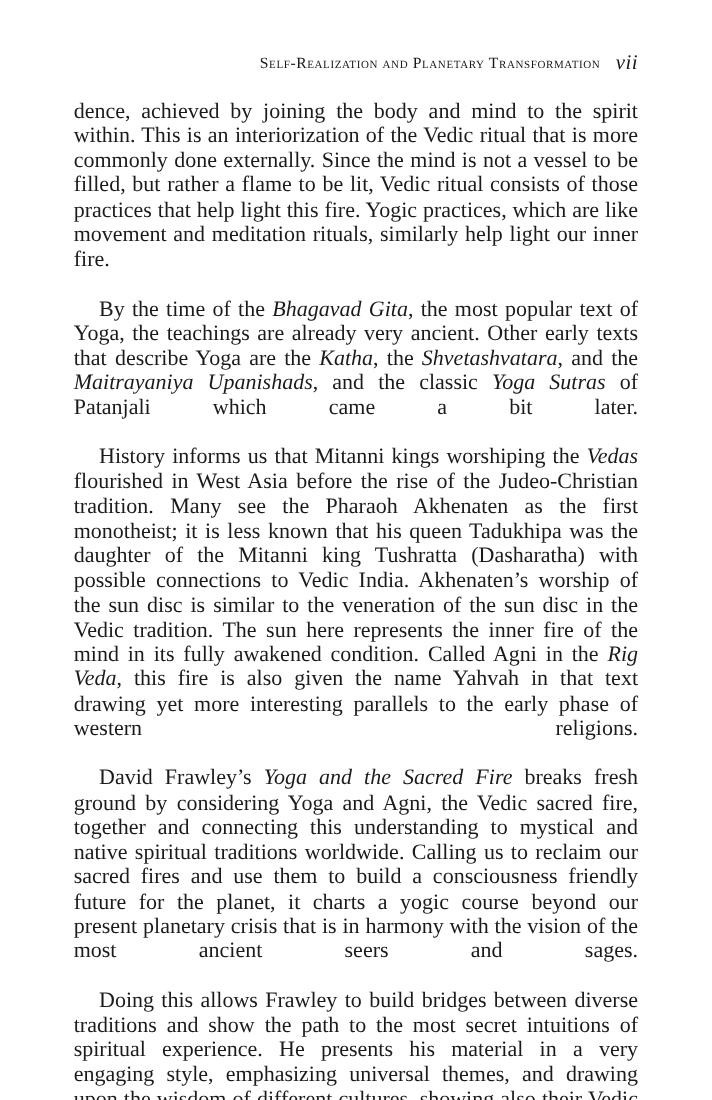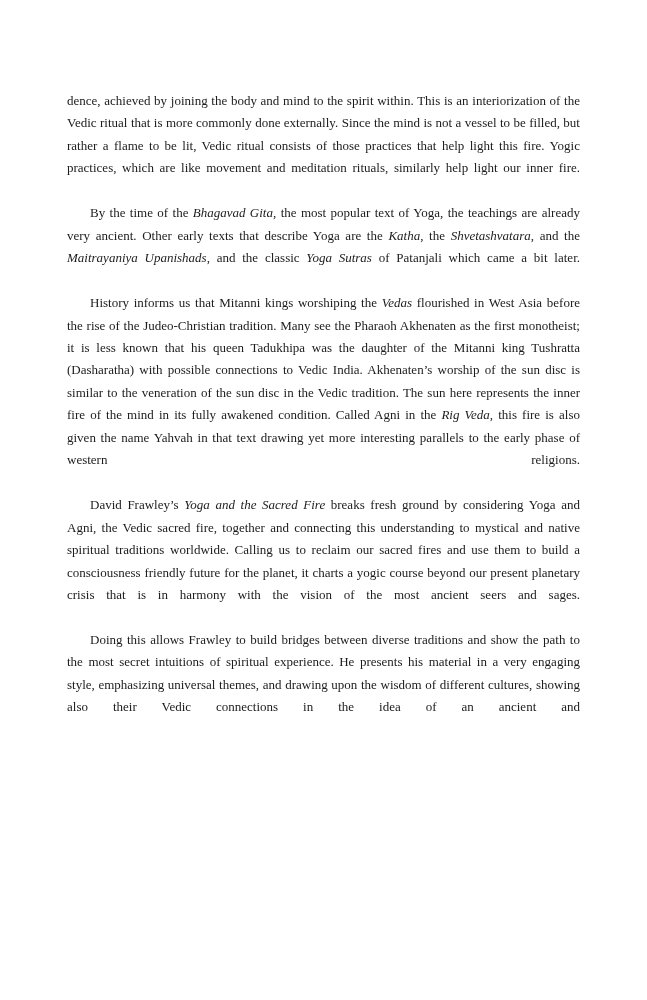--- a/index.html
+++ b/index.html
@@ -60,21 +60,21 @@
   
   .text-block {
     position: absolute;
     left: 67px;
     top: 90px;
     width: 513px;
   }
 
   .body-par {
     margin: 0;
-    font-size: 13px;
+    font-size: 20px;
     line-height: 22.45px;
     text-align: justify;
     text-justify: inter-word;
     -webkit-hyphens: none;
     hyphens: none;
     word-spacing: 0.1px;
     color: #1b1b1b;
   }
 
   .body-par.indent {
@@ -89,20 +89,24 @@
     content: "";
     display: inline-block;
     width: 100%;
   }
 </style>
 </head>
 <body style="background: rgb(255, 255, 255);">
 
 <div class="page" style="background: rgb(255, 255, 255);">
 
+  <div class="running-head">
+    <span class="running-head-title">Self-Realization and Planetary Transformation</span>
+    <span class="running-head-folio">vii</span>
+  </div>
 
   <div class="text-block" id="body-text-block">
       <p class="body-par"><span>dence, achieved by joining the body and mind to the spirit within. This is an interiorization of the Vedic ritual that is more commonly done externally. Since the mind is not a vessel to be filled, but rather a flame to be lit, Vedic ritual consists of those practices that help light this fire. Yogic practices, which are like movement and meditation rituals, similarly help light our inner fire.</span></p>
       <p class="body-par indent"><span>By the time of the </span><em>Bhagavad Gita</em><span>, the most popular text of Yoga, the teachings are already very ancient. Other early texts that describe Yoga are the </span><em>Katha</em><span>, the </span><em>Shvetashvatara</em><span>, and the </span><em>Maitrayaniya Upanishads</em><span>, and the classic </span><em>Yoga Sutras</em><span> of Patanjali which came a bit later.</span></p>
       <p class="body-par indent"><span>History informs us that Mitanni kings worshiping the </span><em>Vedas</em><span> flourished in West Asia before the rise of the Judeo-Christian tradition. Many see the Pharaoh Akhenaten as the first monotheist; it is less known that his queen Tadukhipa was the daughter of the Mitanni king Tushratta (Dasharatha) with possible connections to Vedic India. Akhenaten’s worship of the sun disc is similar to the veneration of the sun disc in the Vedic tradition. The sun here represents the inner fire of the mind in its fully awakened condition. Called Agni in the </span><em>Rig Veda</em><span>, this fire is also given the name Yahvah in that text drawing yet more interesting parallels to the early phase of western religions.</span></p>
       <p class="body-par indent"><span>David Frawley’s </span><em>Yoga and the Sacred Fire</em><span> breaks fresh ground by considering Yoga and Agni, the Vedic sacred fire, together and connecting this understanding to mystical and native spiritual traditions worldwide. Calling us to reclaim our sacred fires and use them to build a consciousness friendly future for the planet, it charts a yogic course beyond our present planetary crisis that is in harmony with the vision of the most ancient seers and sages.</span></p>
       <p class="body-par indent"><span>Doing this allows Frawley to build bridges between diverse traditions and show the path to the most secret intuitions of spiritual experience. He presents his material in a very engaging style, emphasizing universal themes, and drawing upon the wisdom of different cultures, showing also their Vedic connections in the idea of an ancient and</span></p>
     </div>
 
 </div>

